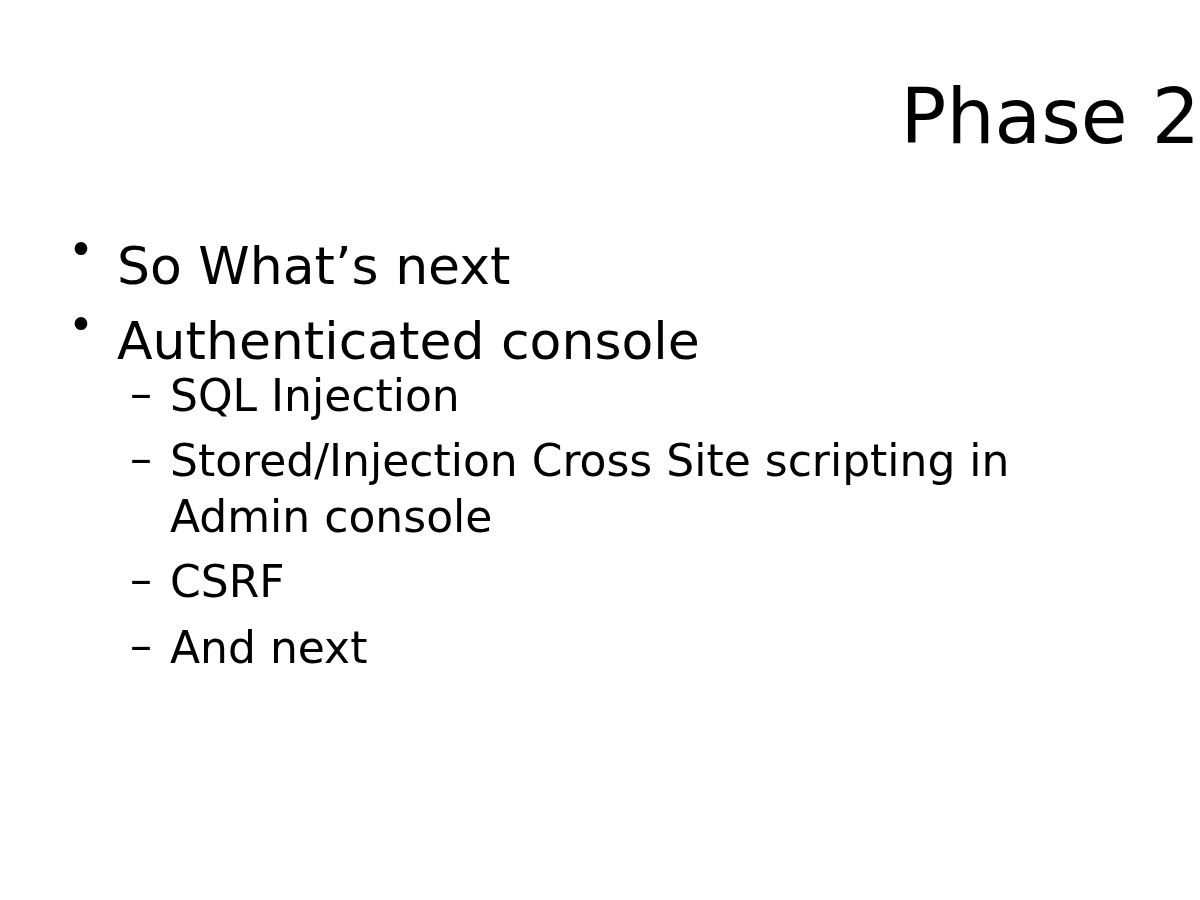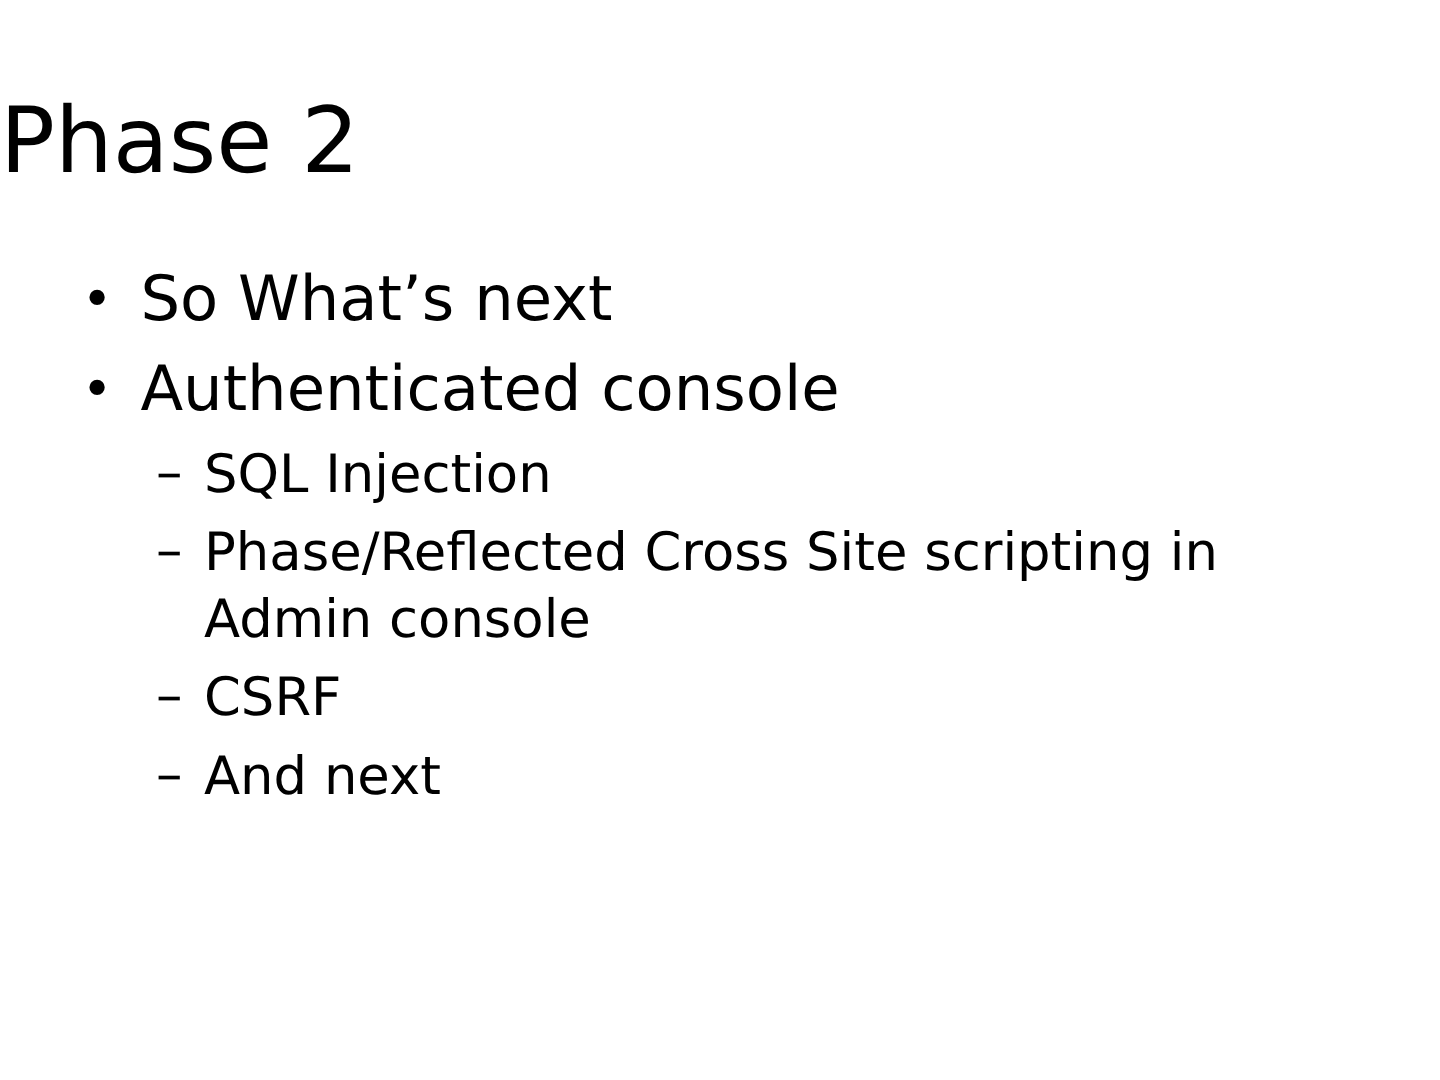--- a/index.html
+++ b/index.html
@@ -1,22 +1,22 @@
 <!DOCTYPE html>
 <html><head>
 <meta charset="utf-8">
 <style>
   html, body { margin:0; padding:0; }
   body { width:1200px; height:900px; background:#ffffff; position:relative; overflow:hidden;
          font-family:"DejaVu Sans", sans-serif; color:#000; }
-  .title { position:absolute; left:0; top:72px; width:1200px; text-align:left;
+  .title { position:absolute; left:0; top:72px; width:1200px; text-align:right;
            font-size:76px; line-height:90px; }
   .l1 { position:absolute; left:0; font-size:52px; line-height:60px; }
   .l1 .bullet { position:absolute; left:68px; top:0; font-size:44px; }
-  .l1 .text { position:absolute; left:117px; top:0; white-space:nowrap; }
+  .l1 .text { position:absolute; left:117px; top:16px; white-space:nowrap; }
   .l2 { position:absolute; left:0; font-size:44px; line-height:56px; }
   .l2 .dash { position:absolute; left:130px; top:0; }
   .l2 .text { position:absolute; left:170px; top:2px; width:960px; }
 </style>
 </head>
 <body>
 
 <div>
   <div class="title">Phase 2</div>
 
@@ -30,21 +30,21 @@
     <span class="text">Authenticated console</span>
   </div>
 
   <div class="l2" style="top:366px;">
     <span class="dash">–</span>
     <span class="text">SQL Injection</span>
   </div>
 
   <div class="l2" style="top:431px;">
     <span class="dash">–</span>
-    <span class="text">Phase/Reflected Cross Site scripting in Admin console</span>
+    <span class="text">Stored/Injection Cross Site scripting in Admin console</span>
   </div>
 
   <div class="l2" style="top:552px;">
     <span class="dash">–</span>
     <span class="text">CSRF</span>
   </div>
 
   <div class="l2" style="top:618px;">
     <span class="dash">–</span>
     <span class="text">And next</span>

